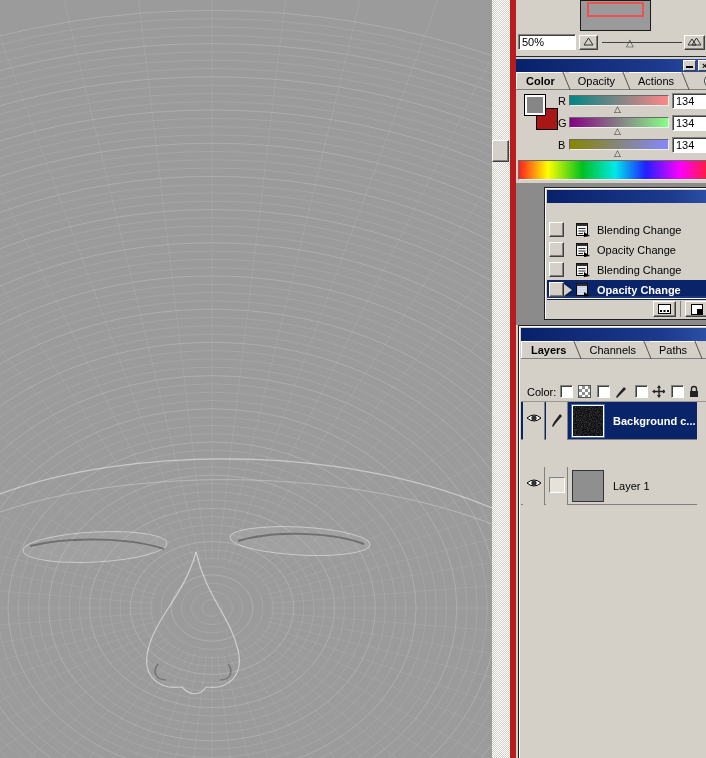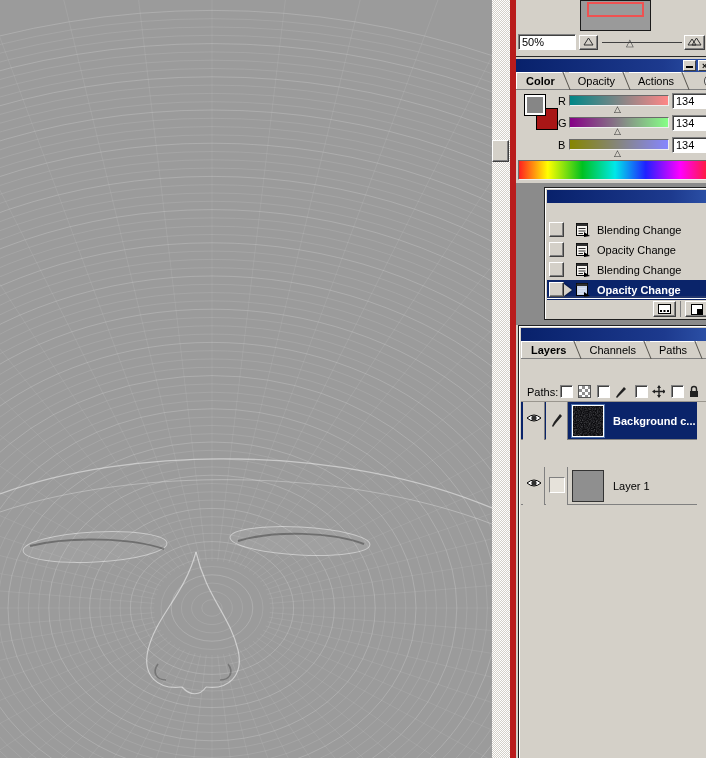--- a/index.html
+++ b/index.html
@@ -440,21 +440,21 @@
     <div id="layers-palette">
       <div class="titlebar"></div>
       <div class="tabrow">
         <div class="tab active">Layers</div>
         <div class="tab">Channels</div>
         <div class="tab">Paths</div>
       </div>
 
 
       <div id="lock-row">
-        <div id="lock-label">Paths:</div>
+        <div id="lock-label">Color:</div>
         <div class="lock-cb" style="left:39px;"></div>
         <div class="lock-icon" id="checker-icon" style="left:57px;"></div>
         <div class="lock-cb" style="left:76px;"></div>
         <svg class="lock-icon" style="left:93px;" width="13" height="13">
           <path d="M2,12 L4,9 L10,2 L12,4 L6,10 L3,13 Z" fill="#222"></path>
         </svg>
         <div class="lock-cb" style="left:114px;"></div>
         <svg class="lock-icon" style="left:131px;" width="14" height="13">
           <path d="M7,1 L7,12 M1.5,6.5 L12.5,6.5" stroke="#222" stroke-width="1.4"></path>
           <polygon points="7,0 5,3 9,3" fill="#222"></polygon>

